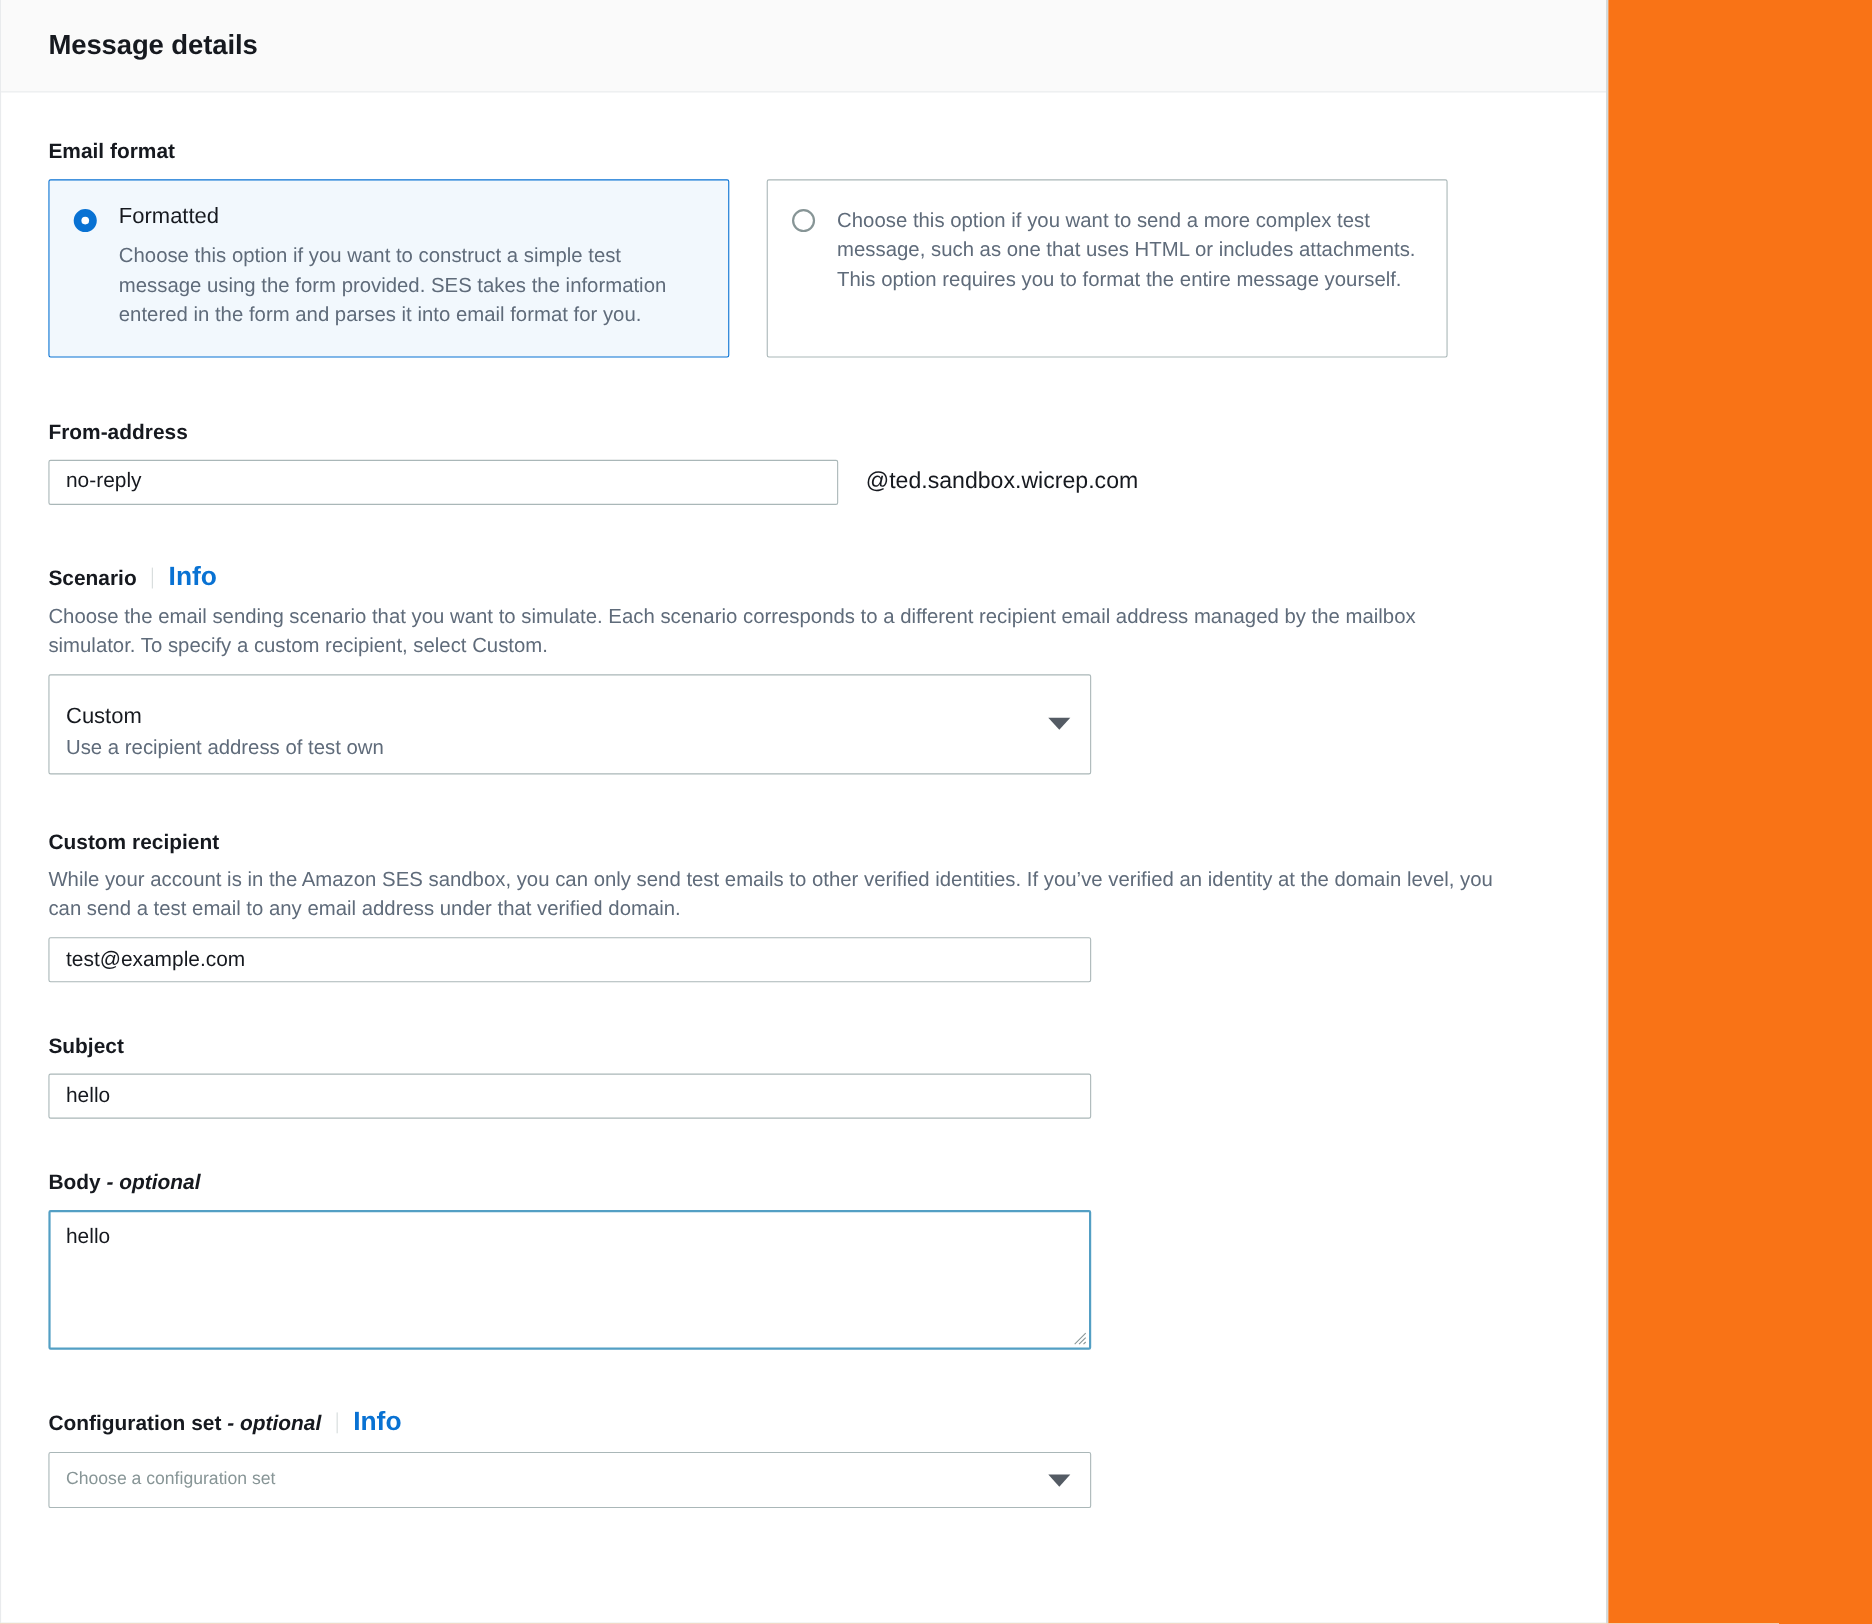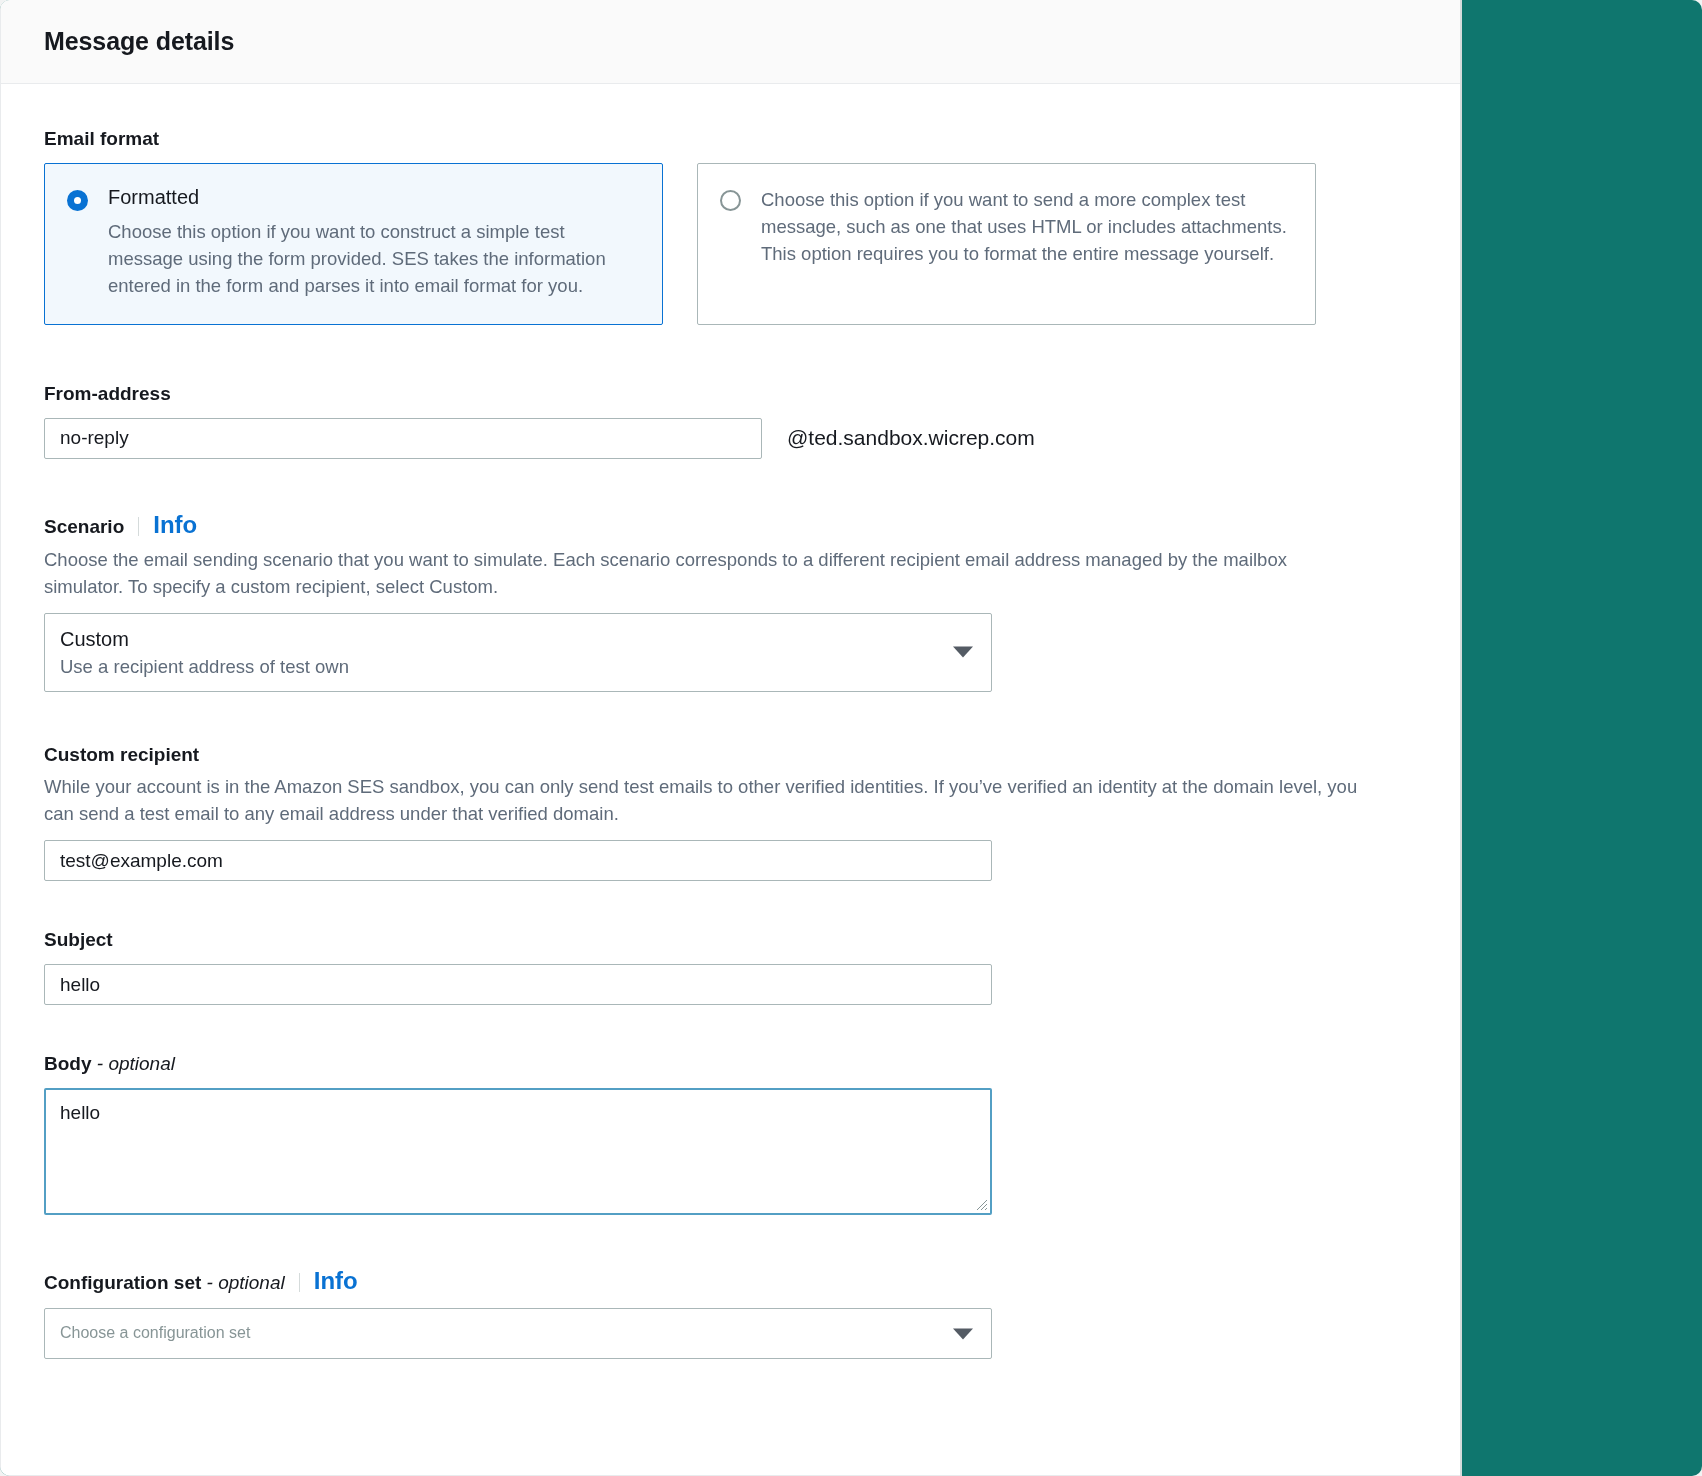--- a/index.html
+++ b/index.html
@@ -7,22 +7,21 @@
     margin: 0; padding: 0;
     width: 1702px; height: 1476px;
     background: #f2f3f3;
     font-family: "Liberation Sans", sans-serif;
     -webkit-font-smoothing: antialiased;
   }
   #page {
     position: relative;
     width: 1702px; height: 1476px;
     overflow: hidden;
-    background: #0f766e;
-    border-radius: 10px;
+    background: #f97316;
   }
   
   .panel {
     position: absolute;
     left: 0; top: 0;
     width: 1462px;
     height: 1476px;
     background: #ffffff;
     border-right: 2px solid #d5dbdb;
     border-left: 1px solid #e9ebed;
@@ -50,21 +49,21 @@
   .field-label {
     font-size: 19px;
     color: #16191f;
     font-weight: 700;
     display: flex;
     align-items: baseline;
     gap: 0px;
   }
   .field-label .lbl-main { font-weight: 700; }
   .field-label .optional {
-    font-weight: 400;
+    font-weight: 700;
     font-style: italic;
     color: #16191f;
   }
   .info-sep {
     display: inline-block;
     width: 1px;
     height: 19px;
     background: #d5dbdb;
     margin: 0 14px;
     position: relative;
@@ -165,21 +164,21 @@
   .fromrow input.txt { width: 718px; }
   .suffix {
     font-size: 21px;
     color: #16191f;
   }
 
   
   .fakeselect {
     height: auto;
     min-height: 51px;
-    padding: 12px 48px 12px 15px;
+    padding: 24px 48px 12px 15px;
     position: relative;
     cursor: pointer;
   }
   .sel-primary {
     font-size: 20px;
     color: #16191f;
     line-height: 1.3;
   }
   .sel-secondary {
     font-size: 18.5px;

